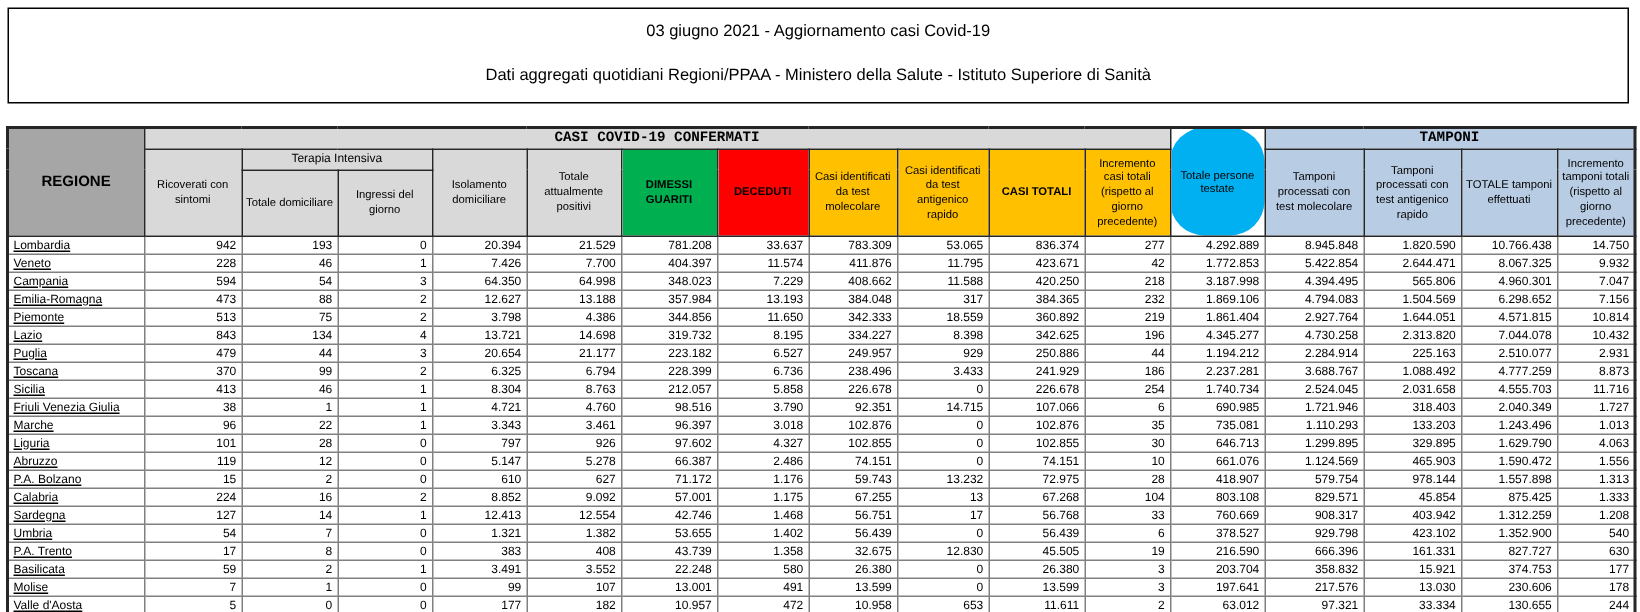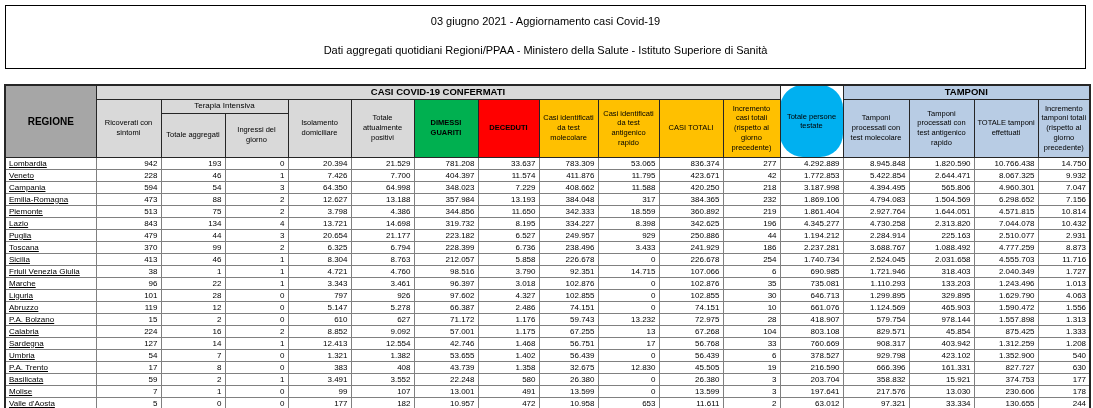--- a/index.html
+++ b/index.html
@@ -24,30 +24,30 @@
   th,td{
     border:1px solid #595959;
     padding:0 2px;overflow:hidden;box-sizing:border-box;
   }
   thead th{
     border-color:#262626;
     font-weight:normal;font-size:7.5px;line-height:1.3;
     text-align:center;vertical-align:middle;
     background:var(--header-gray);
   }
-  .band{font-weight:bold;font-size:9.5px;height:14px;}
+  .band{font-weight:bold;font-size:9.5px;height:14px;font-family:Liberation Mono, monospace;}
   .ti-band{height:14px;font-size:8px;}
   .sub{height:45px;}
   .hd-dark{background:var(--header-dark-gray);font-weight:bold;font-size:10px;}
   .hd-green{background:var(--green);font-weight:bold;}
   .hd-red{background:var(--red);font-weight:bold;}
   .hd-yellow{background:var(--yellow);}
   .hd-cyan{background:var(--cyan);border-radius:23px;}
   .hd-blue{background:var(--light-blue);}
-  .bold{font-weight:normal;margin-left:48px;}
+  .bold{font-weight:bold;margin-left:48px;}
 
   tbody td{
     height:11px;font-size:8px;line-height:11px;
     border-color:#808080;white-space:nowrap;
   }
   tbody td.region{text-align:left;padding-left:3px;text-decoration:underline;}
   tbody td.num{text-align:right;padding-right:3px;}
 </style>
 </head>
 <body>
@@ -96,21 +96,21 @@
         <th rowspan="2" class="sub hd-yellow">Casi identificati da test molecolare</th>
         <th rowspan="2" class="sub hd-yellow">Casi identificati da test antigenico rapido</th>
         <th rowspan="2" class="sub hd-yellow bold">CASI TOTALI</th>
         <th rowspan="2" class="sub hd-yellow">Incremento casi totali (rispetto al giorno precedente)</th>
         <th rowspan="2" class="sub hd-blue">Tamponi processati con test molecolare</th>
         <th rowspan="2" class="sub hd-blue">Tamponi processati con test antigenico rapido</th>
         <th rowspan="2" class="sub hd-blue">TOTALE tamponi effettuati</th>
         <th rowspan="2" class="sub hd-blue">Incremento tamponi totali (rispetto al giorno precedente)</th>
       </tr>
       <tr>
-        <th class="sub" style="height:44px">Totale aggregati</th>
+        <th class="sub" style="height:44px">Totale domiciliare</th>
         <th class="sub" style="height:44px">Ingressi del giorno</th>
       </tr>
     </thead>
     <tbody>
         <tr>
           <td class="region">Lombardia</td>
           <td class="num">942</td>
           <td class="num">193</td>
           <td class="num">0</td>
           <td class="num">20.394</td>

